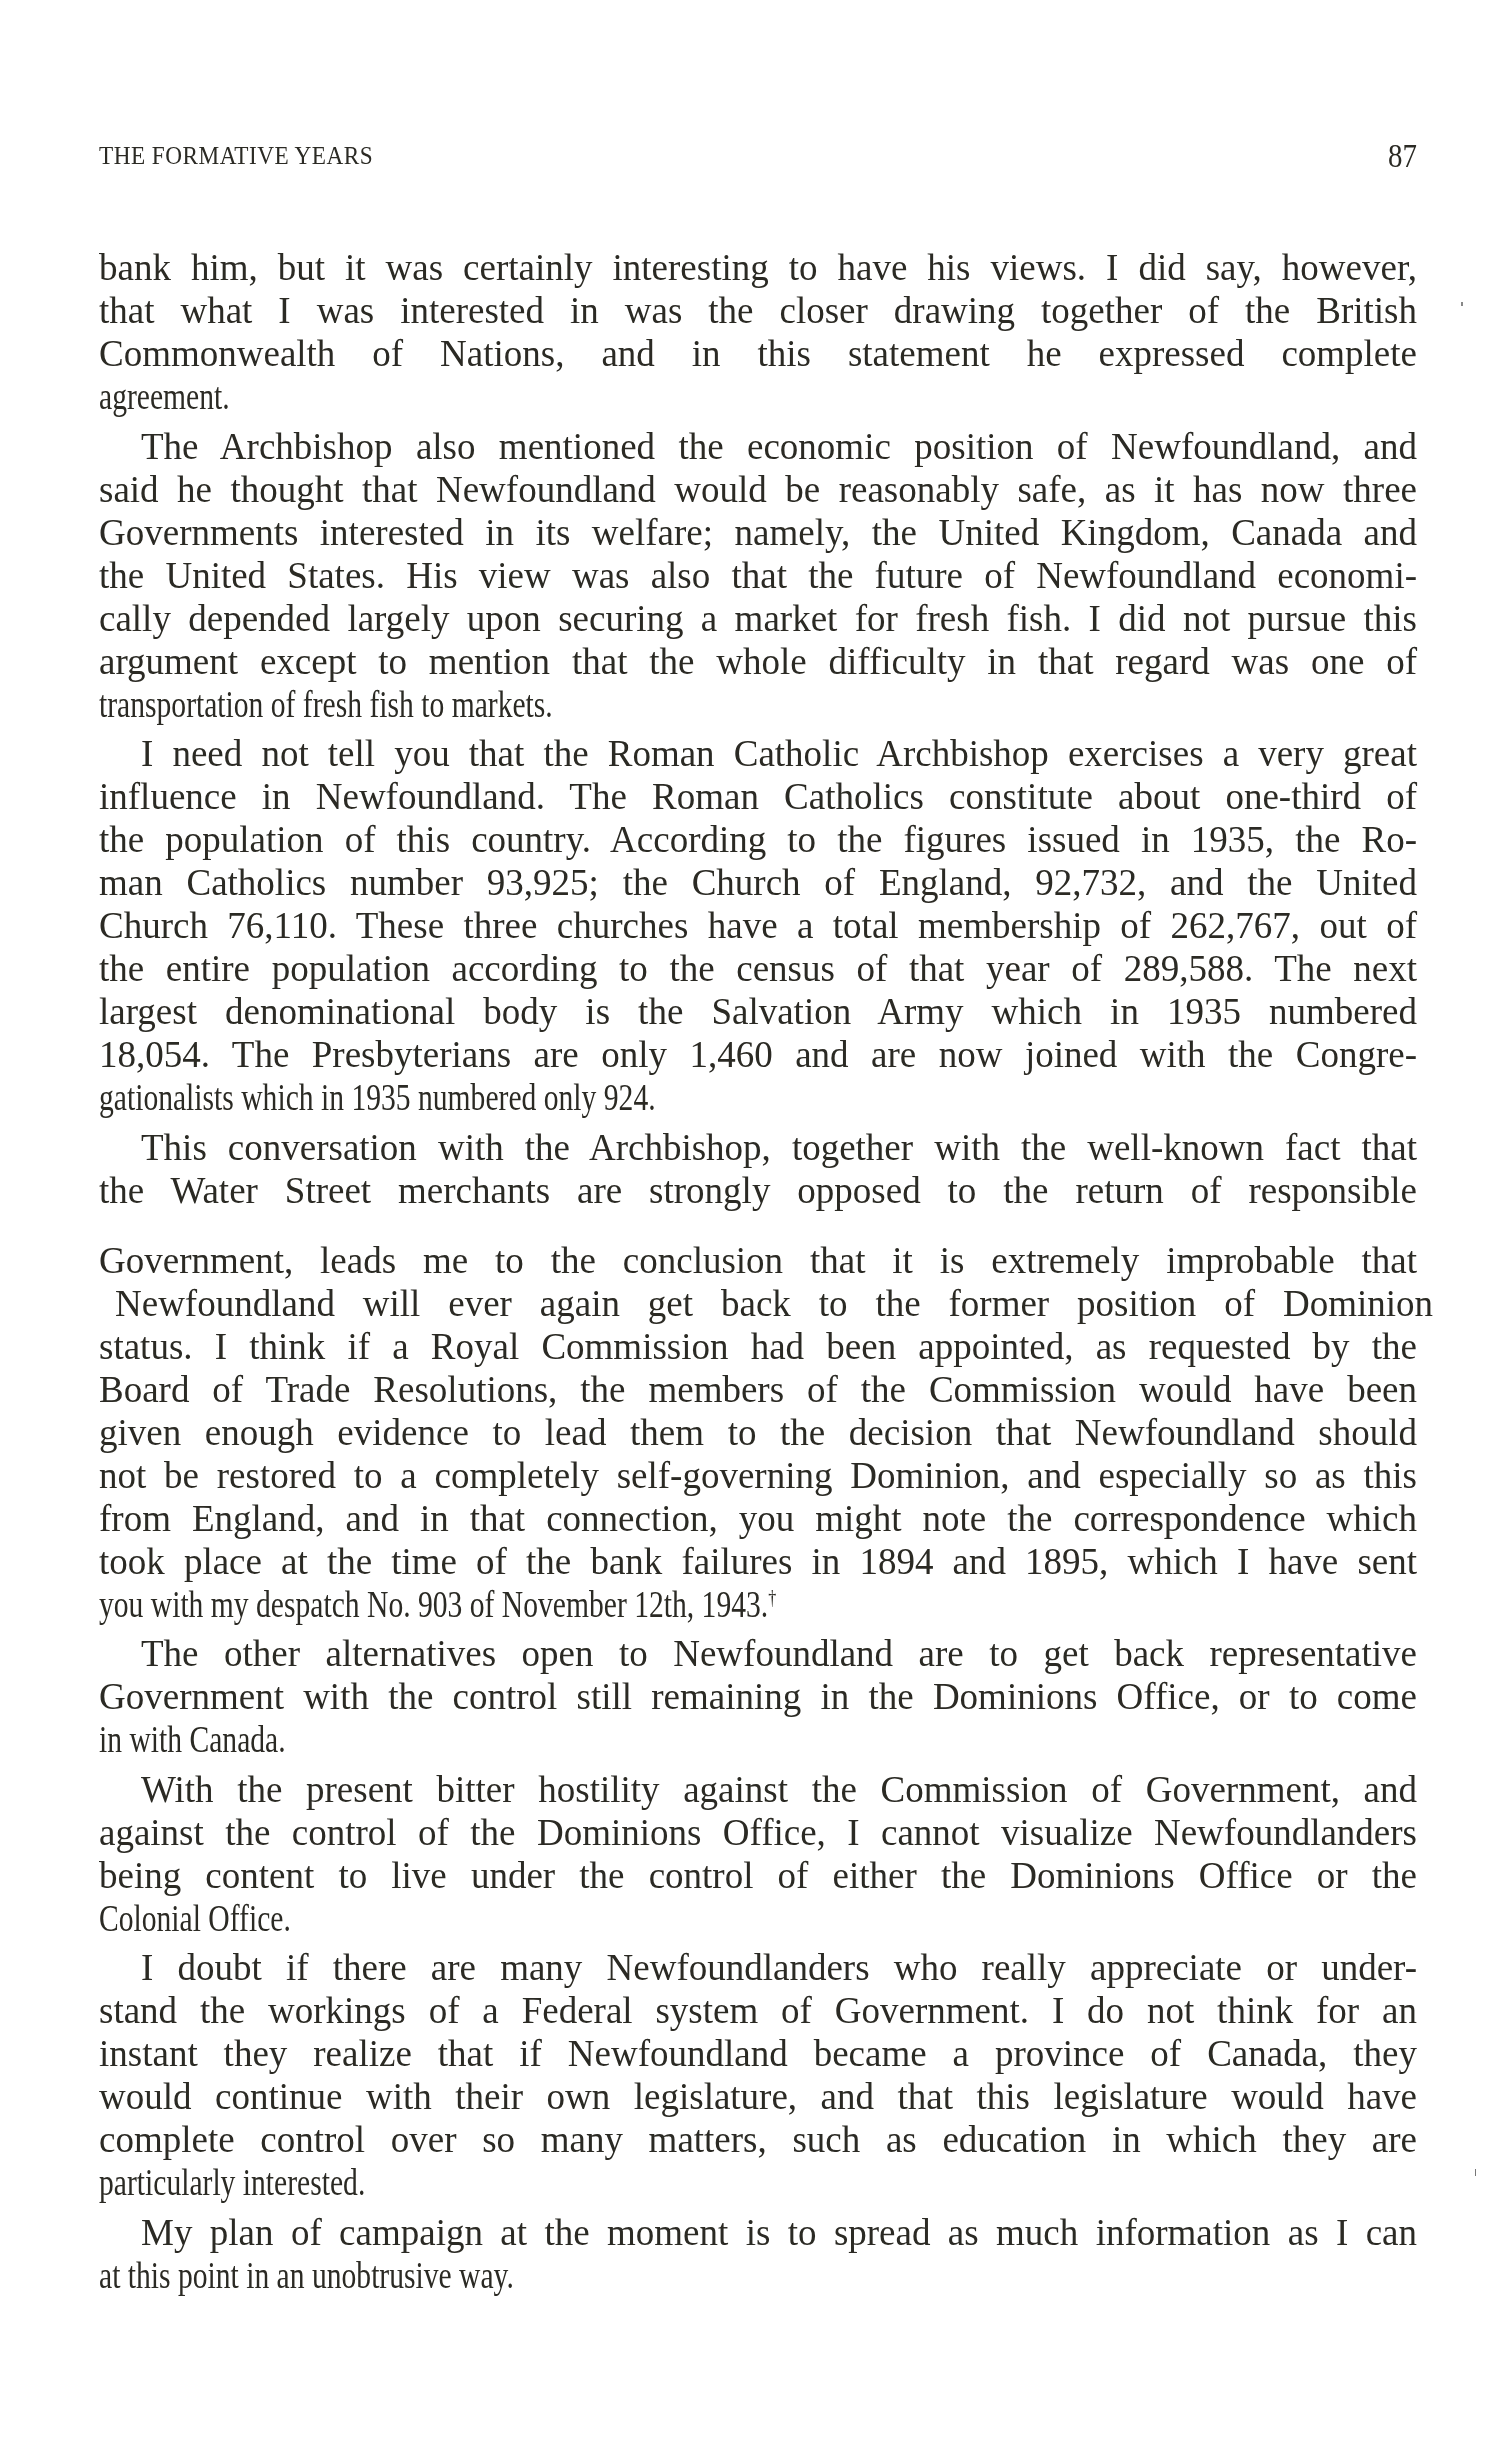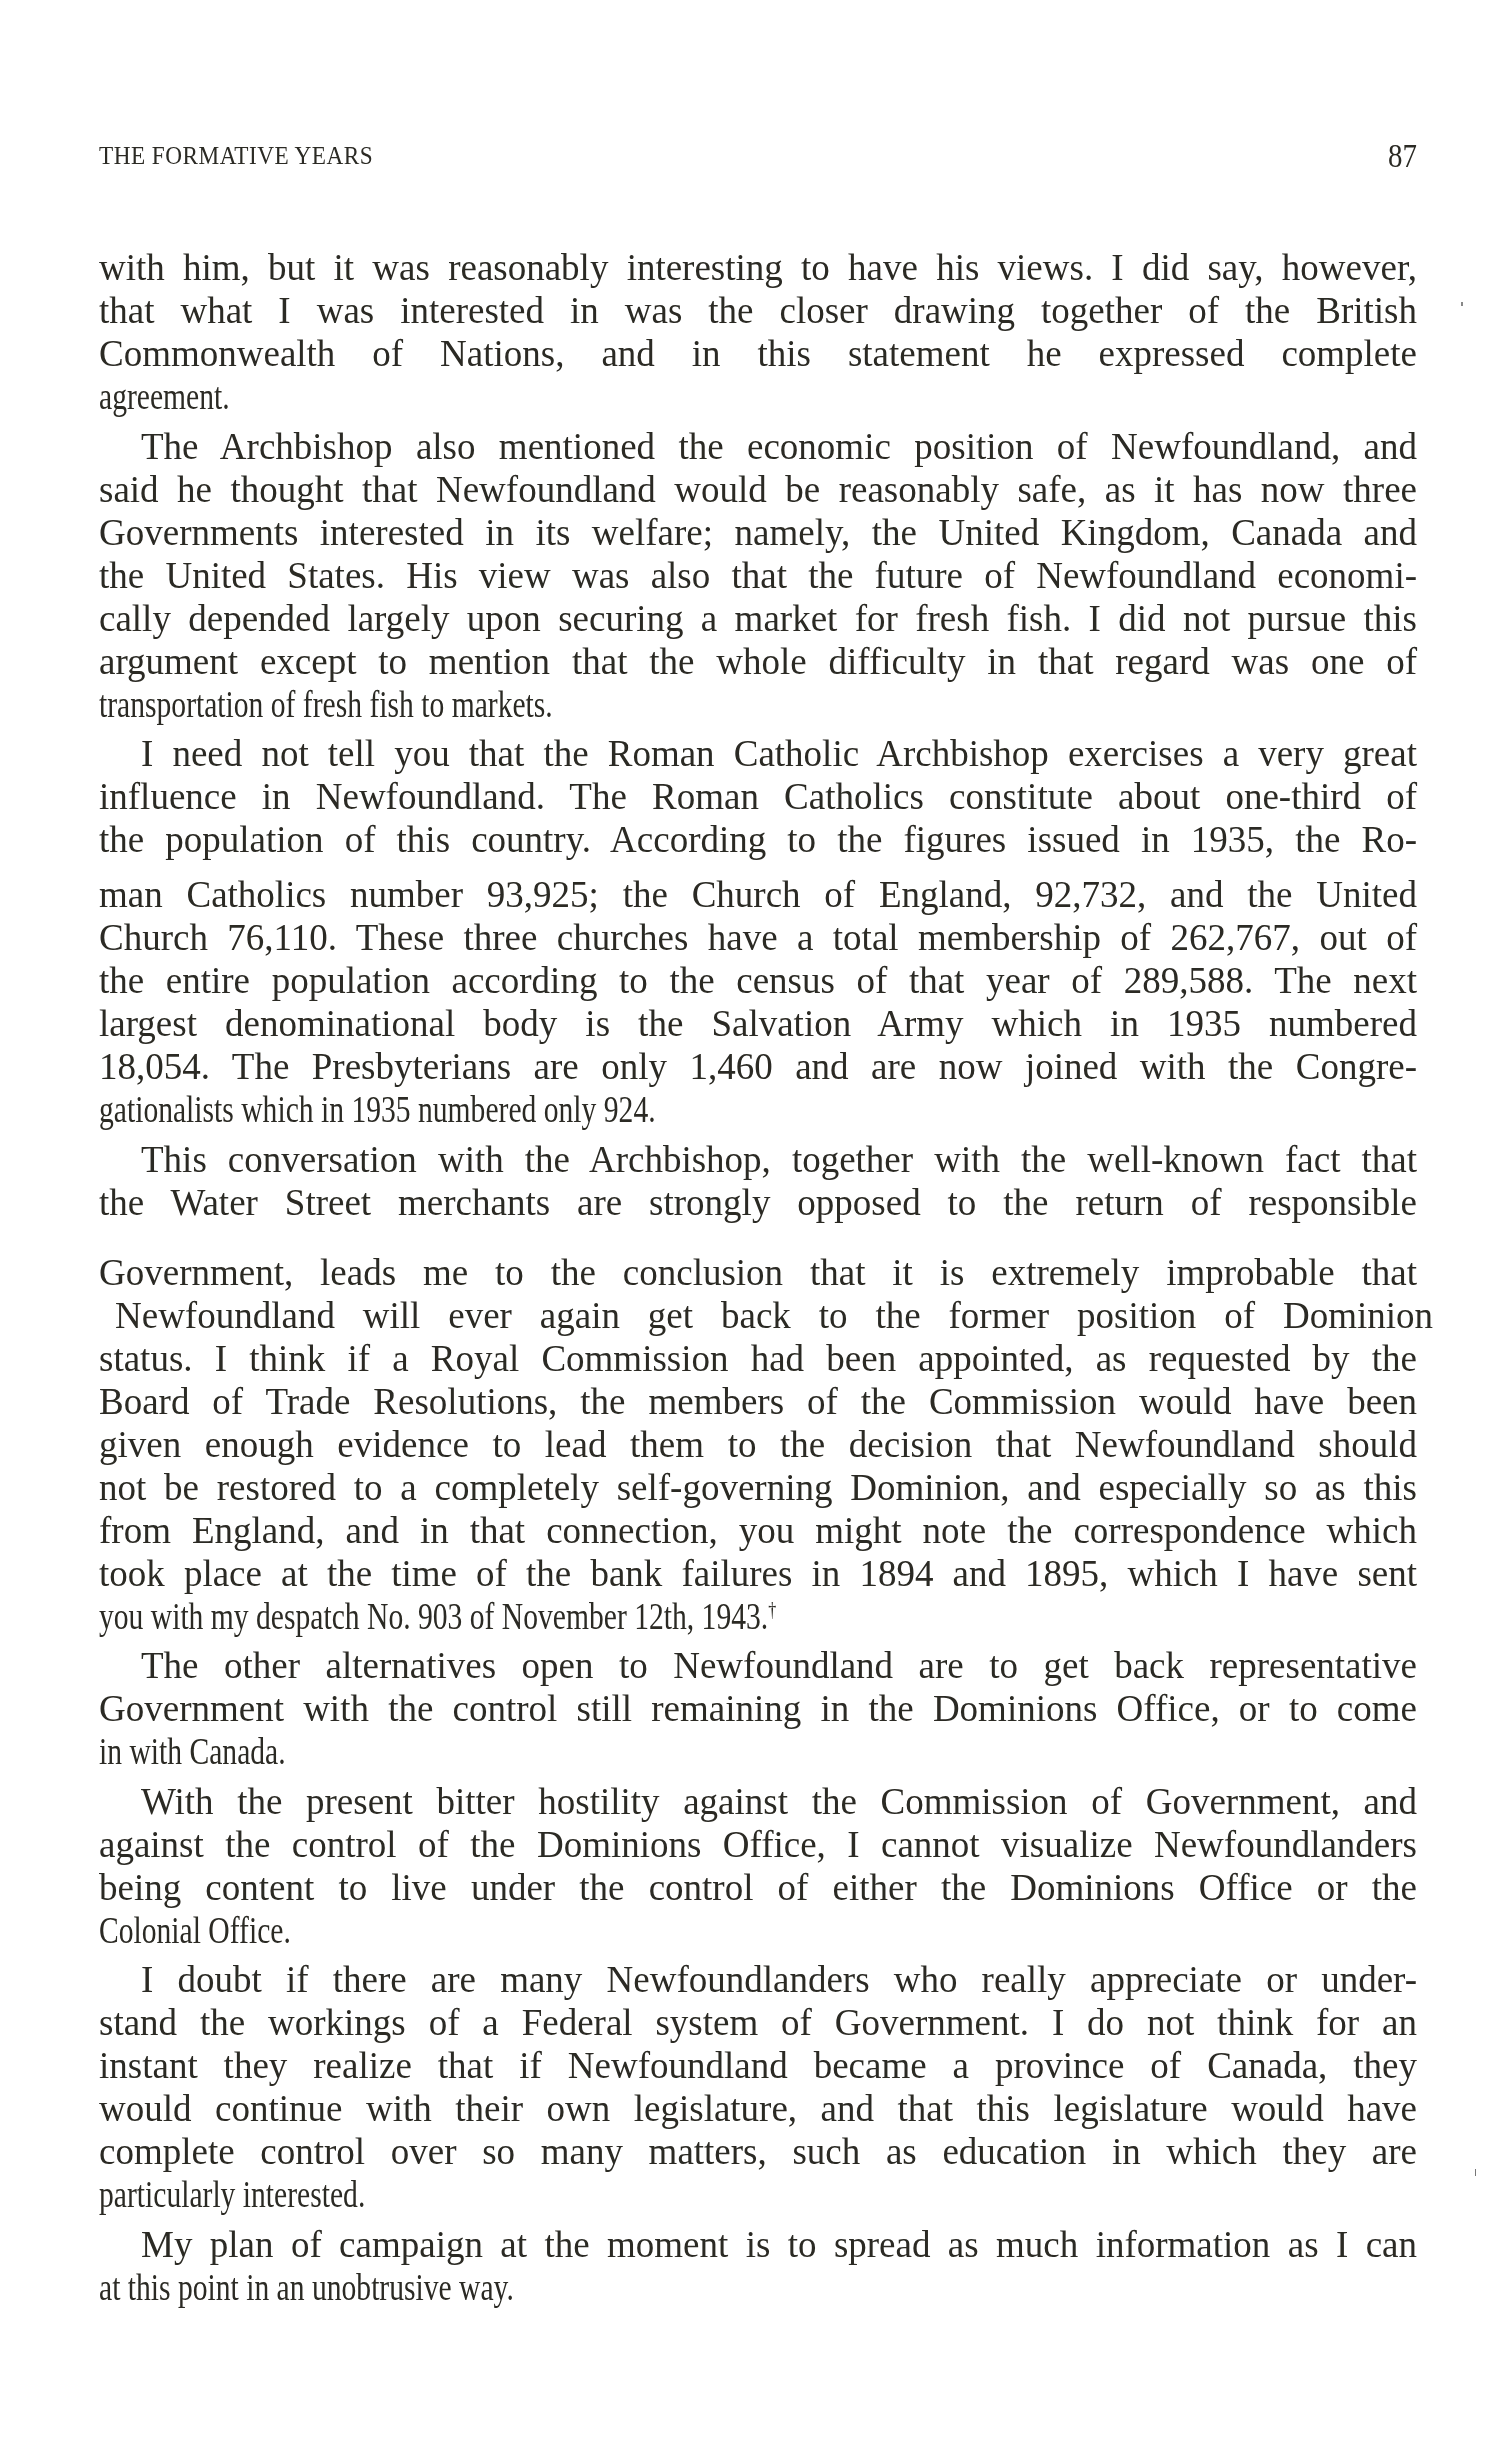--- a/index.html
+++ b/index.html
@@ -89,41 +89,41 @@
 <div class="page">
 
   <div class="running-head">
     <span class="running-title">THE FORMATIVE YEARS</span>
     <span class="page-number">87</span>
   </div>
 
   <div class="body-text">
 
     <p class="para">
-      <span class="line" style="text-align: justify; text-align-last: justify; display: block; width: 1318px; transform: scaleX(1);">with him, but it was reasonably interesting to have his views. I did say, however,</span>
+      <span class="line" style="text-align: justify; text-align-last: justify; display: block; width: 1318px; transform: scaleX(1);">bank him, but it was certainly interesting to have his views. I did say, however,</span>
       <span class="line" style="text-align: justify; text-align-last: justify; display: block; width: 1318px; transform: scaleX(1);">that what I was interested in was the closer drawing together of the British</span>
       <span class="line" style="text-align: justify; text-align-last: justify; display: block; width: 1318px; transform: scaleX(1);">Commonwealth of Nations, and in this statement he expressed complete</span>
       <span class="line last" style="text-align: left; text-align-last: left; display: block; width: 1647px; transform: scaleX(0.8);">agreement.</span>
     </p>
 
     <p class="para">
       <span class="line indent" style="text-align: justify; text-align-last: justify; display: block; width: 1318px; transform: scaleX(1); text-indent: 42px;">The Archbishop also mentioned the economic position of Newfoundland, and</span>
       <span class="line" style="text-align: justify; text-align-last: justify; display: block; width: 1318px; transform: scaleX(1);">said he thought that Newfoundland would be reasonably safe, as it has now three</span>
       <span class="line" style="text-align: justify; text-align-last: justify; display: block; width: 1318px; transform: scaleX(1);">Governments interested in its welfare; namely, the United Kingdom, Canada and</span>
       <span class="line" style="text-align: justify; text-align-last: justify; display: block; width: 1318px; transform: scaleX(1);">the United States. His view was also that the future of Newfoundland economi-</span>
       <span class="line" style="text-align: justify; text-align-last: justify; display: block; width: 1318px; transform: scaleX(1);">cally depended largely upon securing a market for fresh fish. I did not pursue this</span>
       <span class="line" style="text-align: justify; text-align-last: justify; display: block; width: 1318px; transform: scaleX(1);">argument except to mention that the whole difficulty in that regard was one of</span>
       <span class="line last" style="text-align: left; text-align-last: left; display: block; width: 1647px; transform: scaleX(0.8);">transportation of fresh fish to markets.</span>
     </p>
 
     <p class="para">
       <span class="line indent" style="text-align: justify; text-align-last: justify; display: block; width: 1318px; transform: scaleX(1); text-indent: 42px;">I need not tell you that the Roman Catholic Archbishop exercises a very great</span>
       <span class="line" style="text-align: justify; text-align-last: justify; display: block; width: 1318px; transform: scaleX(1);">influence in Newfoundland. The Roman Catholics constitute about one-third of</span>
       <span class="line" style="text-align: justify; text-align-last: justify; display: block; width: 1318px; transform: scaleX(1);">the population of this country. According to the figures issued in 1935, the Ro-</span>
-      <span class="line" style="text-align: justify; text-align-last: justify; display: block; width: 1318px; transform: scaleX(1); margin-top: 12px;">man Catholics number 93,925; the Church of England, 92,732, and the United</span>
+      <span class="line" style="text-align: justify; text-align-last: justify; display: block; width: 1318px; transform: scaleX(1);">man Catholics number 93,925; the Church of England, 92,732, and the United</span>
       <span class="line" style="text-align: justify; text-align-last: justify; display: block; width: 1318px; transform: scaleX(1);">Church 76,110. These three churches have a total membership of 262,767, out of</span>
       <span class="line" style="text-align: justify; text-align-last: justify; display: block; width: 1318px; transform: scaleX(1);">the entire population according to the census of that year of 289,588. The next</span>
       <span class="line" style="text-align: justify; text-align-last: justify; display: block; width: 1318px; transform: scaleX(1);">largest denominational body is the Salvation Army which in 1935 numbered</span>
       <span class="line" style="text-align: justify; text-align-last: justify; display: block; width: 1318px; transform: scaleX(1);">18,054. The Presbyterians are only 1,460 and are now joined with the Congre-</span>
       <span class="line last" style="text-align: left; text-align-last: left; display: block; width: 1647px; transform: scaleX(0.8);">gationalists which in 1935 numbered only 924.</span>
     </p>
 
     <p class="para">
       <span class="line indent" style="text-align: justify; text-align-last: justify; display: block; width: 1318px; transform: scaleX(1); text-indent: 42px;">This conversation with the Archbishop, together with the well-known fact that</span>
       <span class="line" style="text-align: justify; text-align-last: justify; display: block; width: 1318px; transform: scaleX(1);">the Water Street merchants are strongly opposed to the return of responsible</span>

